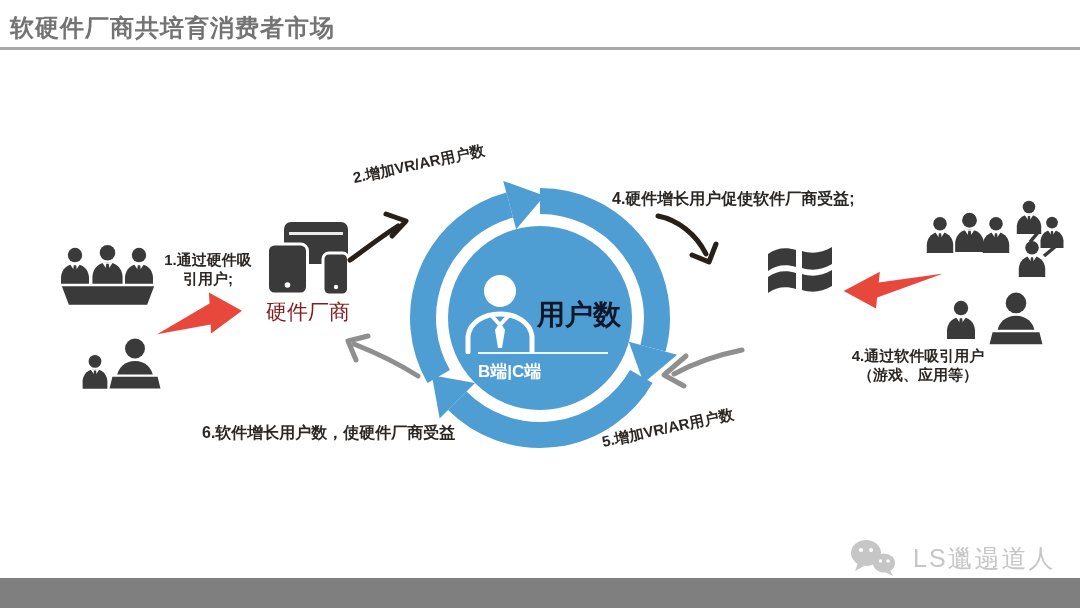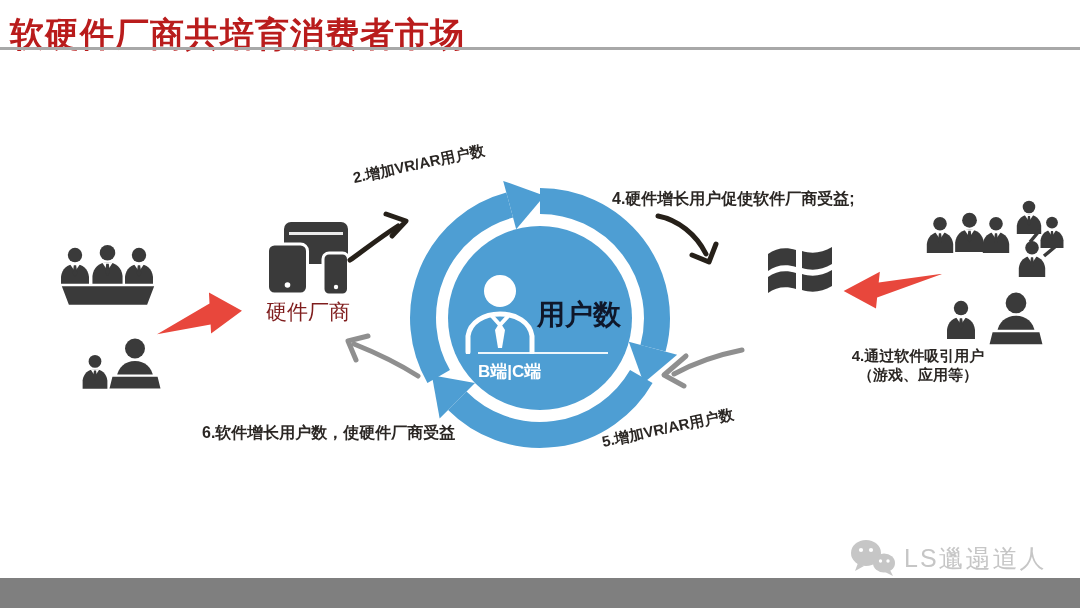--- a/index.html
+++ b/index.html
@@ -6,36 +6,36 @@
     --cycle-blue:#4E9ED3; --accent-red:#E8473C; --icon-dark:#3A3A3A;
     --arrow-gray:#8F8F8F; --sketch-black:#262019; --bottom-bar:#7F7F7F;
     --rule-gray:#A8A8A8; --watermark-gray:#C6C6C6; --text-dark:#2B2724;
   }
   *{box-sizing:border-box}
   html,body{margin:0;padding:0;background:#fff}
   body{width:1080px;height:608px;overflow:hidden;
        font-family:"Liberation Sans","DejaVu Sans",sans-serif}
   .stage{position:relative;width:1080px;height:608px;background:#fff}
   .abs{position:absolute}
-  .page-title{left:10px;top:12px;font-size:34px;font-weight:800;color:#b91c1c;letter-spacing:1px;white-space:nowrap}
+  .page-title{left:10px;top:12px;font-size:24px;font-weight:800;color:#737373;letter-spacing:1px;white-space:nowrap}
   .title-rule{left:0;top:47px;width:1080px;height:3px;background:var(--rule-gray)}
   .step{font-size:15px;font-weight:700;color:var(--text-dark);line-height:19px;white-space:nowrap}
   .center-text{text-align:center;white-space:normal}
   .rot{transform:rotate(-12deg);transform-origin:left center}
   .vendor-label{font-size:21px;font-weight:500;color:#7f1d1d;text-align:center;white-space:nowrap}
   .dark-icon{fill:var(--icon-dark)}
   .blue-fill{fill:var(--cycle-blue)}
   .blue-stroke{stroke:var(--cycle-blue)}
   .red-fill{fill:var(--accent-red)}
   .sketch-black{fill:none;stroke:var(--sketch-black);stroke-width:5;stroke-linecap:round;stroke-linejoin:round}
   .sketch-gray{fill:none;stroke:var(--arrow-gray);stroke-width:5;stroke-linecap:round;stroke-linejoin:round}
   .circle-label{color:#0f172a;font-weight:800;font-size:28px;white-space:nowrap}
   .circle-divider{width:130px;height:2px;background:rgba(255,255,255,.9)}
   .circle-sublabel{color:#fff;font-weight:700;font-size:17px;width:130px;white-space:nowrap}
-  .watermark{display:flex;align-items:center;gap:8px;color:var(--watermark-gray);
+  .watermark{display:flex;align-items:center;gap:17px;color:var(--watermark-gray);
              font-size:25px;letter-spacing:2px;text-shadow:1px 1px 1px #fff;white-space:nowrap}
   .bottom-bar{left:0;top:578px;width:1080px;height:30px;background:var(--bottom-bar)}
 </style>
 </head>
 <body>
 
 <div class="stage">
 
   <svg width="0" height="0" style="position:absolute" aria-hidden="true">
     <defs>
@@ -60,20 +60,24 @@
     <use href="#sym-person" x="0" y="3" width="34" height="39"></use>
     <use href="#sym-person" x="31" y="0" width="37" height="42"></use>
     <use href="#sym-person" x="64" y="3" width="34" height="39"></use>
     <polygon points="2,41 98,41 90,62 10,62" stroke="#fff" stroke-width="2.5"></polygon>
   </svg>
   <svg class="abs dark-icon" style="left:80px;top:336px" width="84" height="64" viewBox="0 0 84 64">
     <use href="#sym-person" x="0" y="18" width="30" height="35"></use>
     <use href="#sym-laptop-person" x="28" y="2" width="54" height="54"></use>
   </svg>
 
+  <div class="abs step center-text" style="left:150px;top:250px;width:116px">
+    <span>1.通过硬件吸</span><br>
+    <span>引用户;</span>
+  </div>
   <svg class="abs" style="left:156px;top:286px" width="86" height="54" viewBox="0 0 86 54">
     <path class="red-fill" d="M0 46 L54 18 L54 7 L86 27 L54 48 L54 39 Z" transform="rotate(-3 43 27)"></path>
   </svg>
 
   <svg class="abs" style="left:266px;top:222px" width="84" height="74" viewBox="0 0 84 74">
     <rect x="18" y="0" width="64" height="42" rx="7" class="dark-icon"></rect>
     <rect x="23" y="10" width="54" height="3" fill="#fff" opacity=".9"></rect>
     <rect x="1.5" y="22" width="40" height="50" rx="7" class="dark-icon" stroke="#fff" stroke-width="3"></rect>
     <rect x="57" y="31" width="25.5" height="42" rx="6" class="dark-icon" stroke="#fff" stroke-width="3"></rect>
     <circle cx="21.5" cy="63" r="2.8" fill="#fff"></circle>

